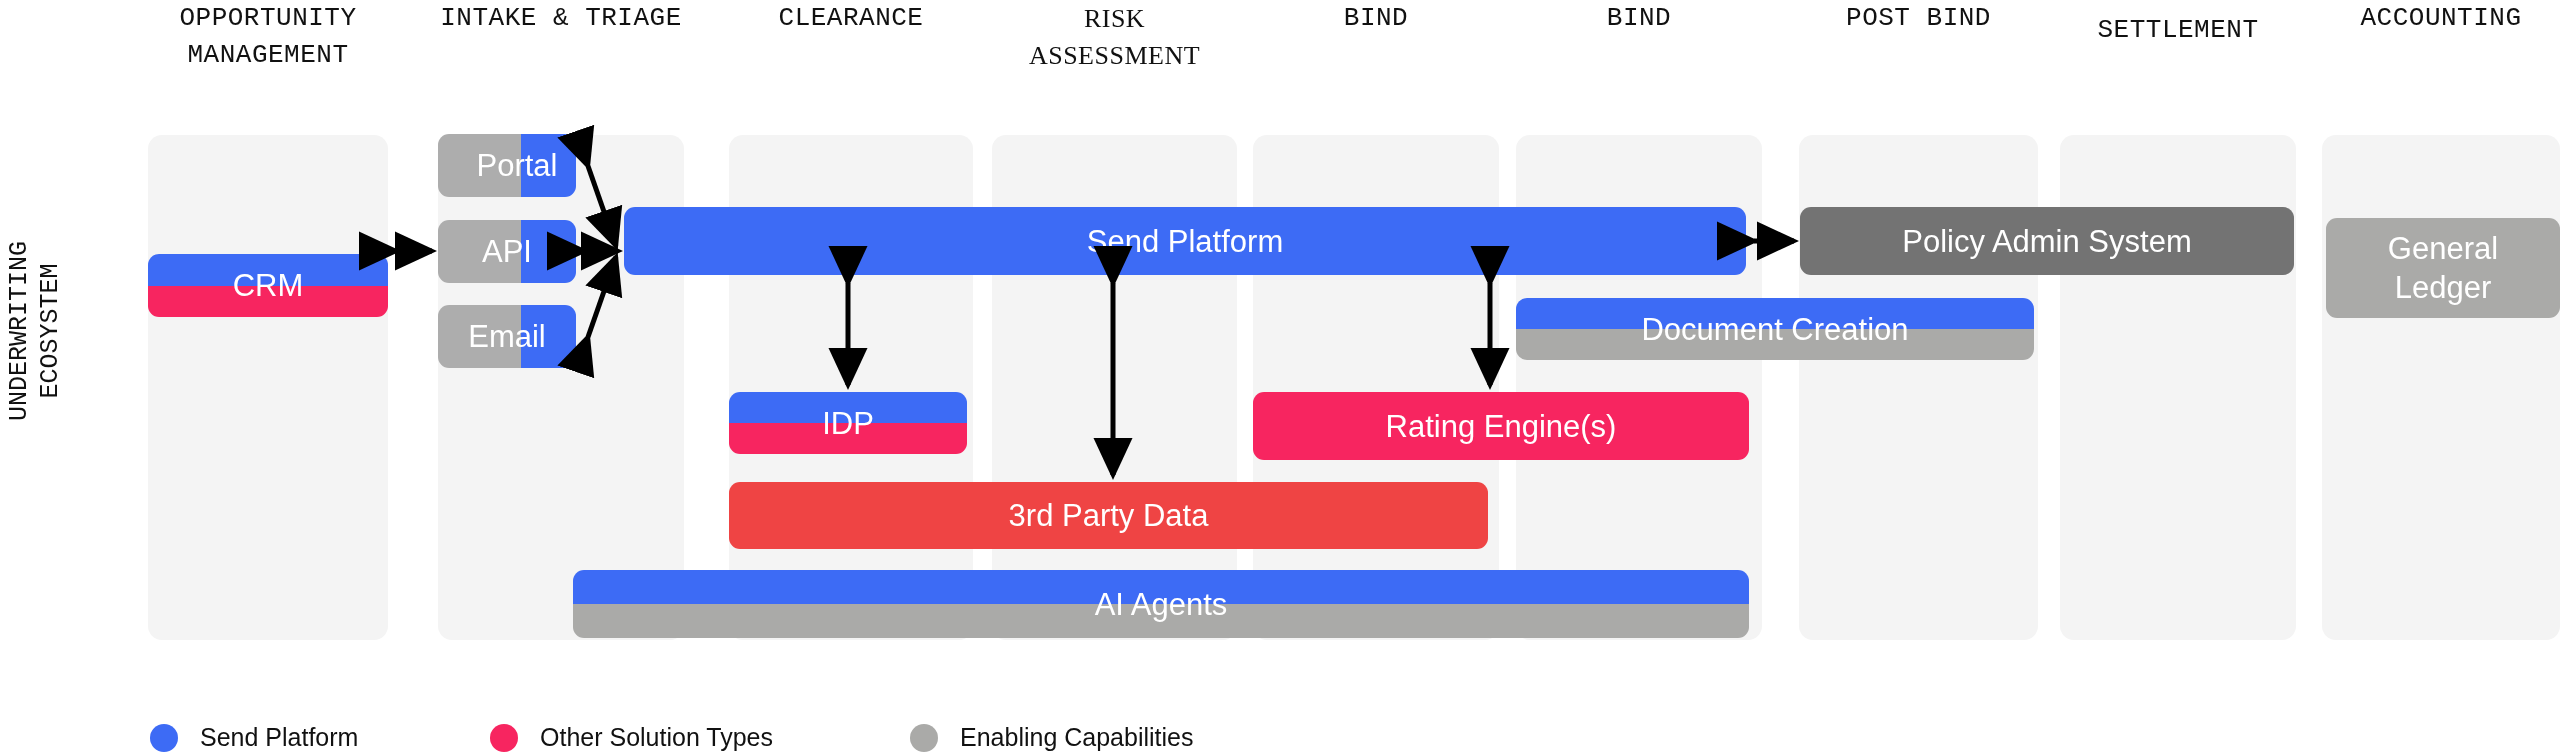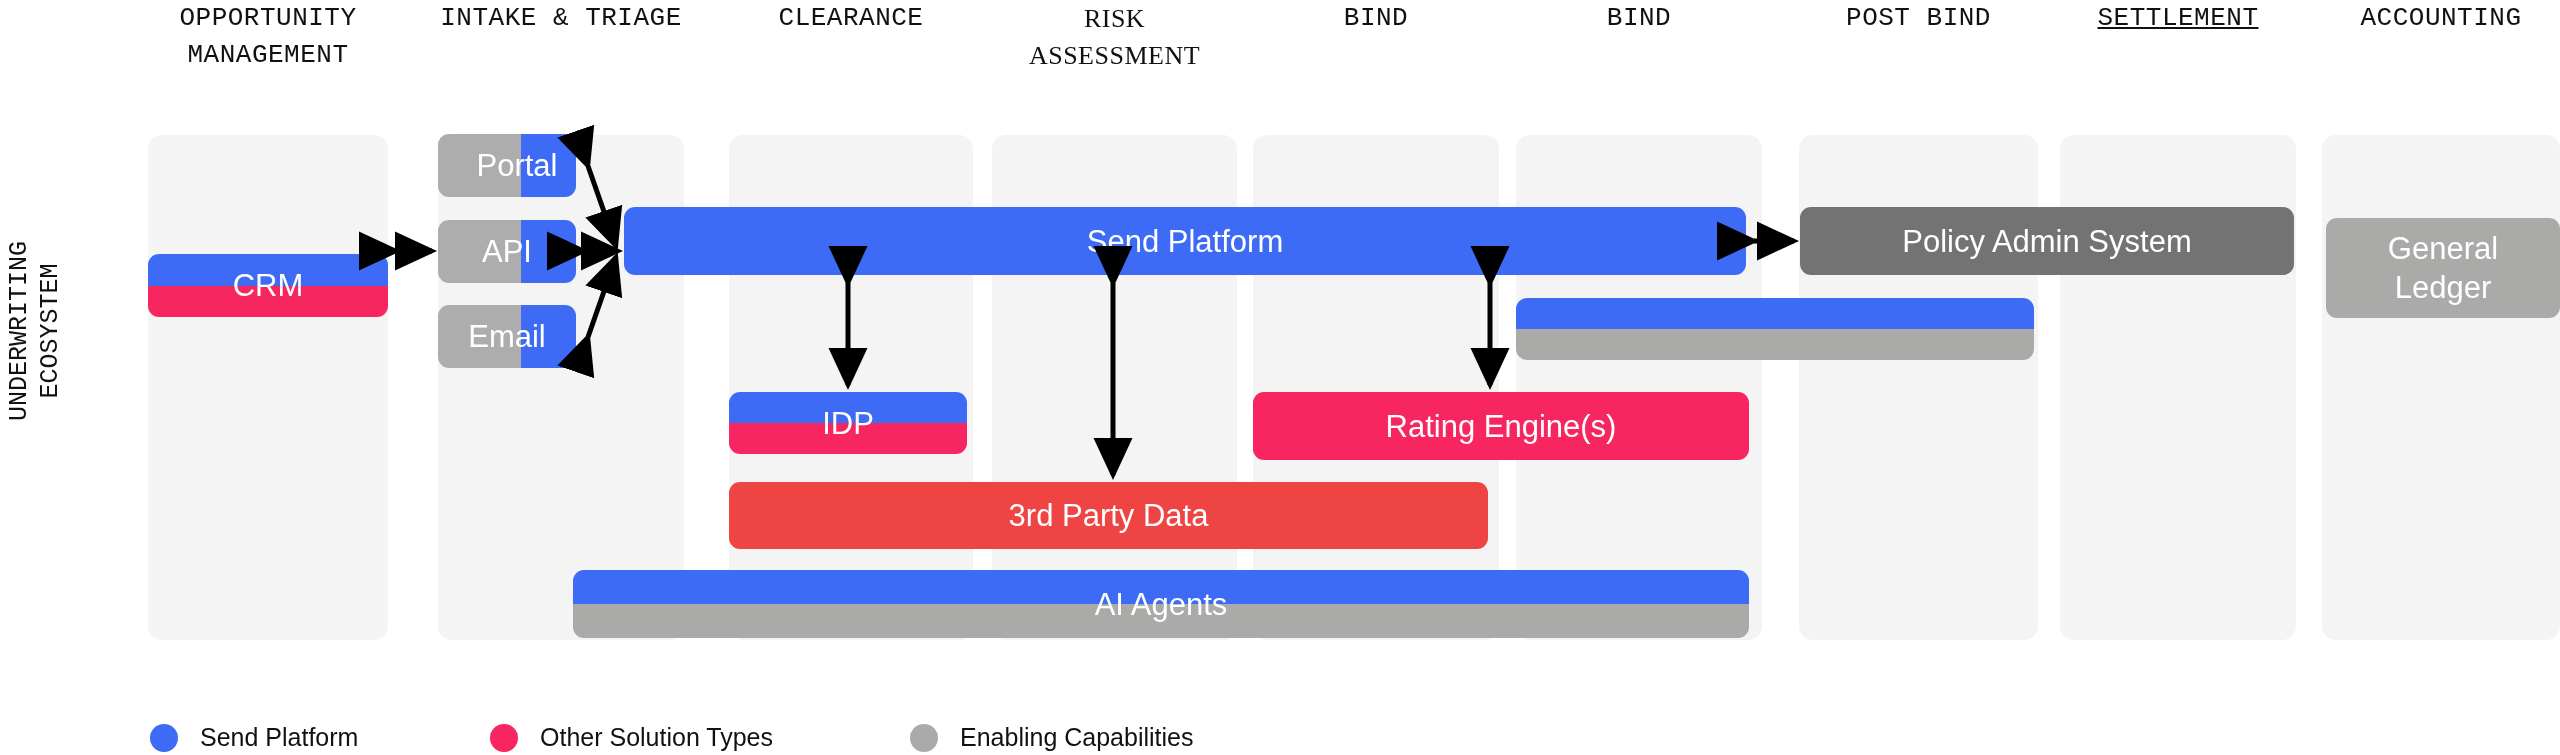--- a/index.html
+++ b/index.html
@@ -96,21 +96,21 @@
   <div id="col-headers">
       <div class="col-header" style="left: 148px; width: 240px;">OPPORTUNITY
 MANAGEMENT</div>
       <div class="col-header single" style="left: 438px; width: 246px; top: 0px;">INTAKE &amp; TRIAGE</div>
       <div class="col-header single" style="left: 729px; width: 244px; top: 0px;">CLEARANCE</div>
       <div class="col-header" style="left: 992px; width: 245px; font-family: Liberation Serif, serif;">RISK
 ASSESSMENT</div>
       <div class="col-header single" style="left: 1253px; width: 246px; top: 0px;">BIND</div>
       <div class="col-header single" style="left: 1516px; width: 246px; top: 0px;">BIND</div>
       <div class="col-header single" style="left: 1799px; width: 239px; top: 0px;">POST BIND</div>
-      <div class="col-header single" style="left: 2060px; width: 236px; top: 0px; text-decoration: underline;">SETTLEMENT</div>
+      <div class="col-header single" style="left: 2060px; width: 236px; top: 12px;">SETTLEMENT</div>
       <div class="col-header single" style="left: 2322px; width: 238px; top: 0px;">ACCOUNTING</div>
     </div>
 
   <div id="col-panels">
       <div class="col-panel" style="left: 148px; width: 240px;"></div>
       <div class="col-panel" style="left: 438px; width: 246px;"></div>
       <div class="col-panel" style="left: 729px; width: 244px;"></div>
       <div class="col-panel" style="left: 992px; width: 245px;"></div>
       <div class="col-panel" style="left: 1253px; width: 246px;"></div>
       <div class="col-panel" style="left: 1516px; width: 246px;"></div>
@@ -145,20 +145,21 @@
       </div>
       <div class="node" style="left: 1800px; top: 207px; width: 494px; height: 68px; background: #737373;">
         <span class="lbl">Policy Admin System</span>
       </div>
       <div class="node" style="left: 2326px; top: 218px; width: 234px; height: 100px; background: rgb(170, 170, 168);">
         <span class="lbl">General Ledger</span>
       </div>
       <div class="node" style="left: 1516px; top: 298px; width: 518px; height: 62px; background: transparent;">
         <span class="half top" style="background: rgb(61, 107, 245);"></span>
         <span class="half bottom" style="background: rgb(170, 170, 168);"></span>
+        <span class="lbl">Document Creation</span>
       </div>
       <div class="node" style="left: 729px; top: 392px; width: 238px; height: 62px; background: transparent;">
         <span class="half top" style="background: rgb(61, 107, 245);"></span>
         <span class="half bottom" style="background: rgb(247, 37, 96);"></span>
         <span class="lbl">IDP</span>
       </div>
       <div class="node" style="left: 1253px; top: 392px; width: 496px; height: 68px; background: rgb(247, 37, 96);">
         <span class="lbl">Rating Engine(s)</span>
       </div>
       <div class="node" style="left: 729px; top: 482px; width: 759px; height: 67px; background: #ef4444;">

